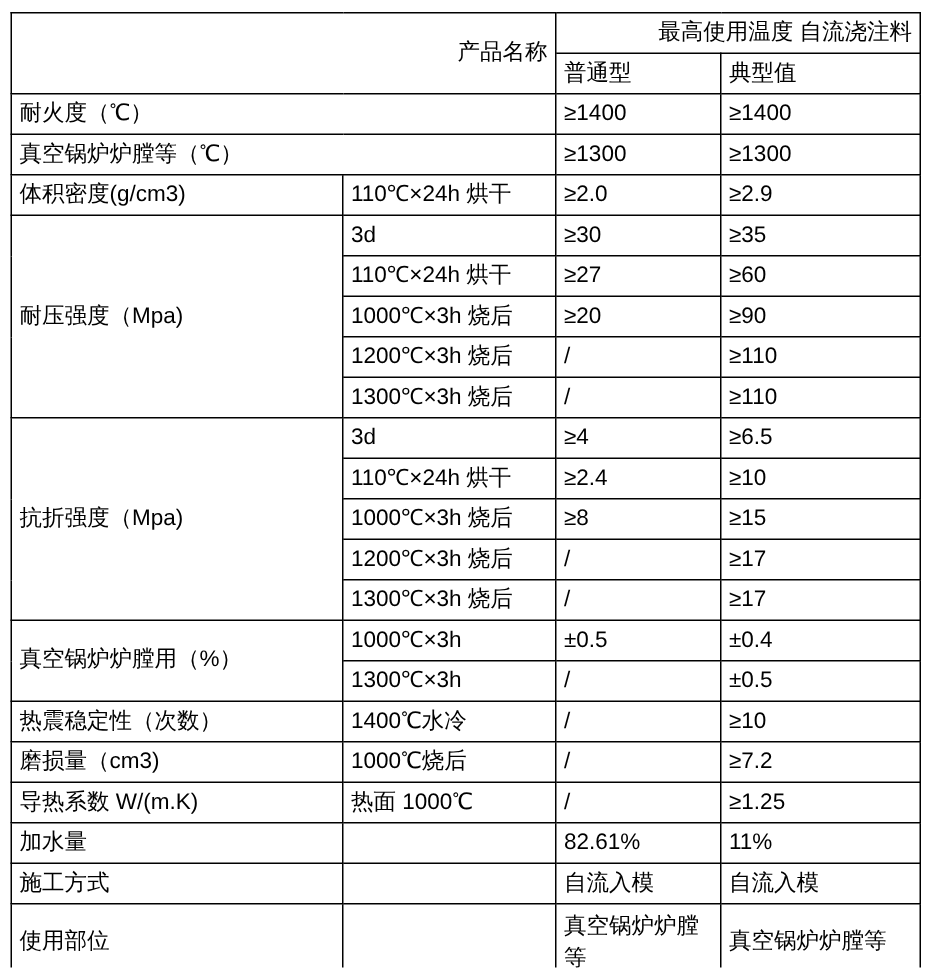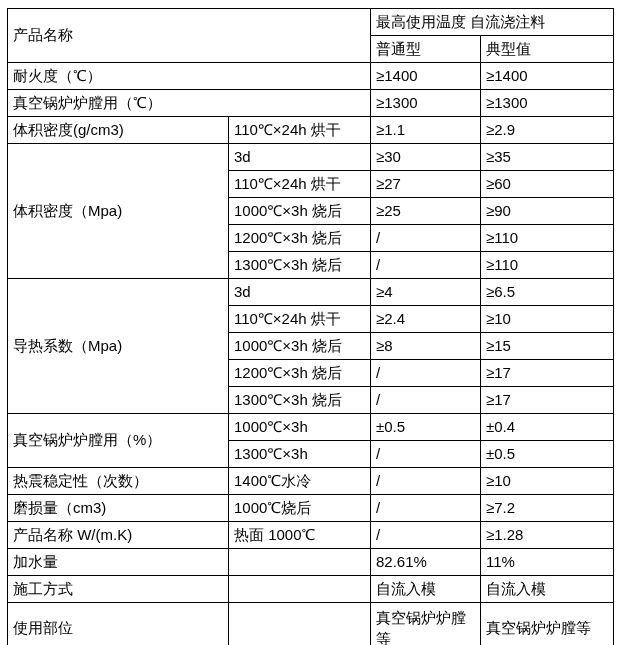--- a/index.html
+++ b/index.html
@@ -39,72 +39,72 @@
 <body>
 
 <table class="spec">
   <colgroup>
     <col class="c1">
       <col class="c2">
       <col class="c3">
       <col class="c4">
   </colgroup>
   <tbody>
-      <tr style="height: 22px;">
+      <tr style="height: 22px; text-align: right;">
         <td colspan="2" rowspan="2">产品名称</td>
         <td colspan="2">最高使用温度 自流浇注料</td>
       </tr>
       <tr style="height: 25px;">
         <td>普通型</td>
         <td>典型值</td>
       </tr>
       <tr>
         <td colspan="2">耐火度（℃）</td>
         <td>≥1400</td>
         <td>≥1400</td>
       </tr>
       <tr>
-        <td colspan="2">真空锅炉炉膛用（℃）</td>
+        <td colspan="2">真空锅炉炉膛等（℃）</td>
         <td>≥1300</td>
         <td>≥1300</td>
       </tr>
       <tr>
         <td>体积密度(g/cm3)</td>
         <td>110℃×24h 烘干</td>
-        <td>≥1.1</td>
+        <td>≥2.0</td>
         <td>≥2.9</td>
       </tr>
       <tr>
-        <td rowspan="5">体积密度（Mpa)</td>
+        <td rowspan="5">耐压强度（Mpa)</td>
         <td>3d</td>
         <td>≥30</td>
         <td>≥35</td>
       </tr>
       <tr>
         <td>110℃×24h 烘干</td>
         <td>≥27</td>
         <td>≥60</td>
       </tr>
       <tr>
         <td>1000℃×3h 烧后</td>
-        <td>≥25</td>
+        <td>≥20</td>
         <td>≥90</td>
       </tr>
       <tr>
         <td>1200℃×3h 烧后</td>
         <td>/</td>
         <td>≥110</td>
       </tr>
       <tr>
         <td>1300℃×3h 烧后</td>
         <td>/</td>
         <td>≥110</td>
       </tr>
       <tr>
-        <td rowspan="5">导热系数（Mpa)</td>
+        <td rowspan="5">抗折强度（Mpa)</td>
         <td>3d</td>
         <td>≥4</td>
         <td>≥6.5</td>
       </tr>
       <tr>
         <td>110℃×24h 烘干</td>
         <td>≥2.4</td>
         <td>≥10</td>
       </tr>
       <tr>
@@ -139,24 +139,24 @@
         <td>/</td>
         <td>≥10</td>
       </tr>
       <tr>
         <td>磨损量（cm3)</td>
         <td>1000℃烧后</td>
         <td>/</td>
         <td>≥7.2</td>
       </tr>
       <tr>
-        <td>产品名称 W/(m.K)</td>
+        <td>导热系数 W/(m.K)</td>
         <td>热面 1000℃</td>
         <td>/</td>
-        <td>≥1.28</td>
+        <td>≥1.25</td>
       </tr>
       <tr>
         <td>加水量</td>
         <td></td>
         <td>82.61%</td>
         <td>11%</td>
       </tr>
       <tr>
         <td>施工方式</td>
         <td></td>

